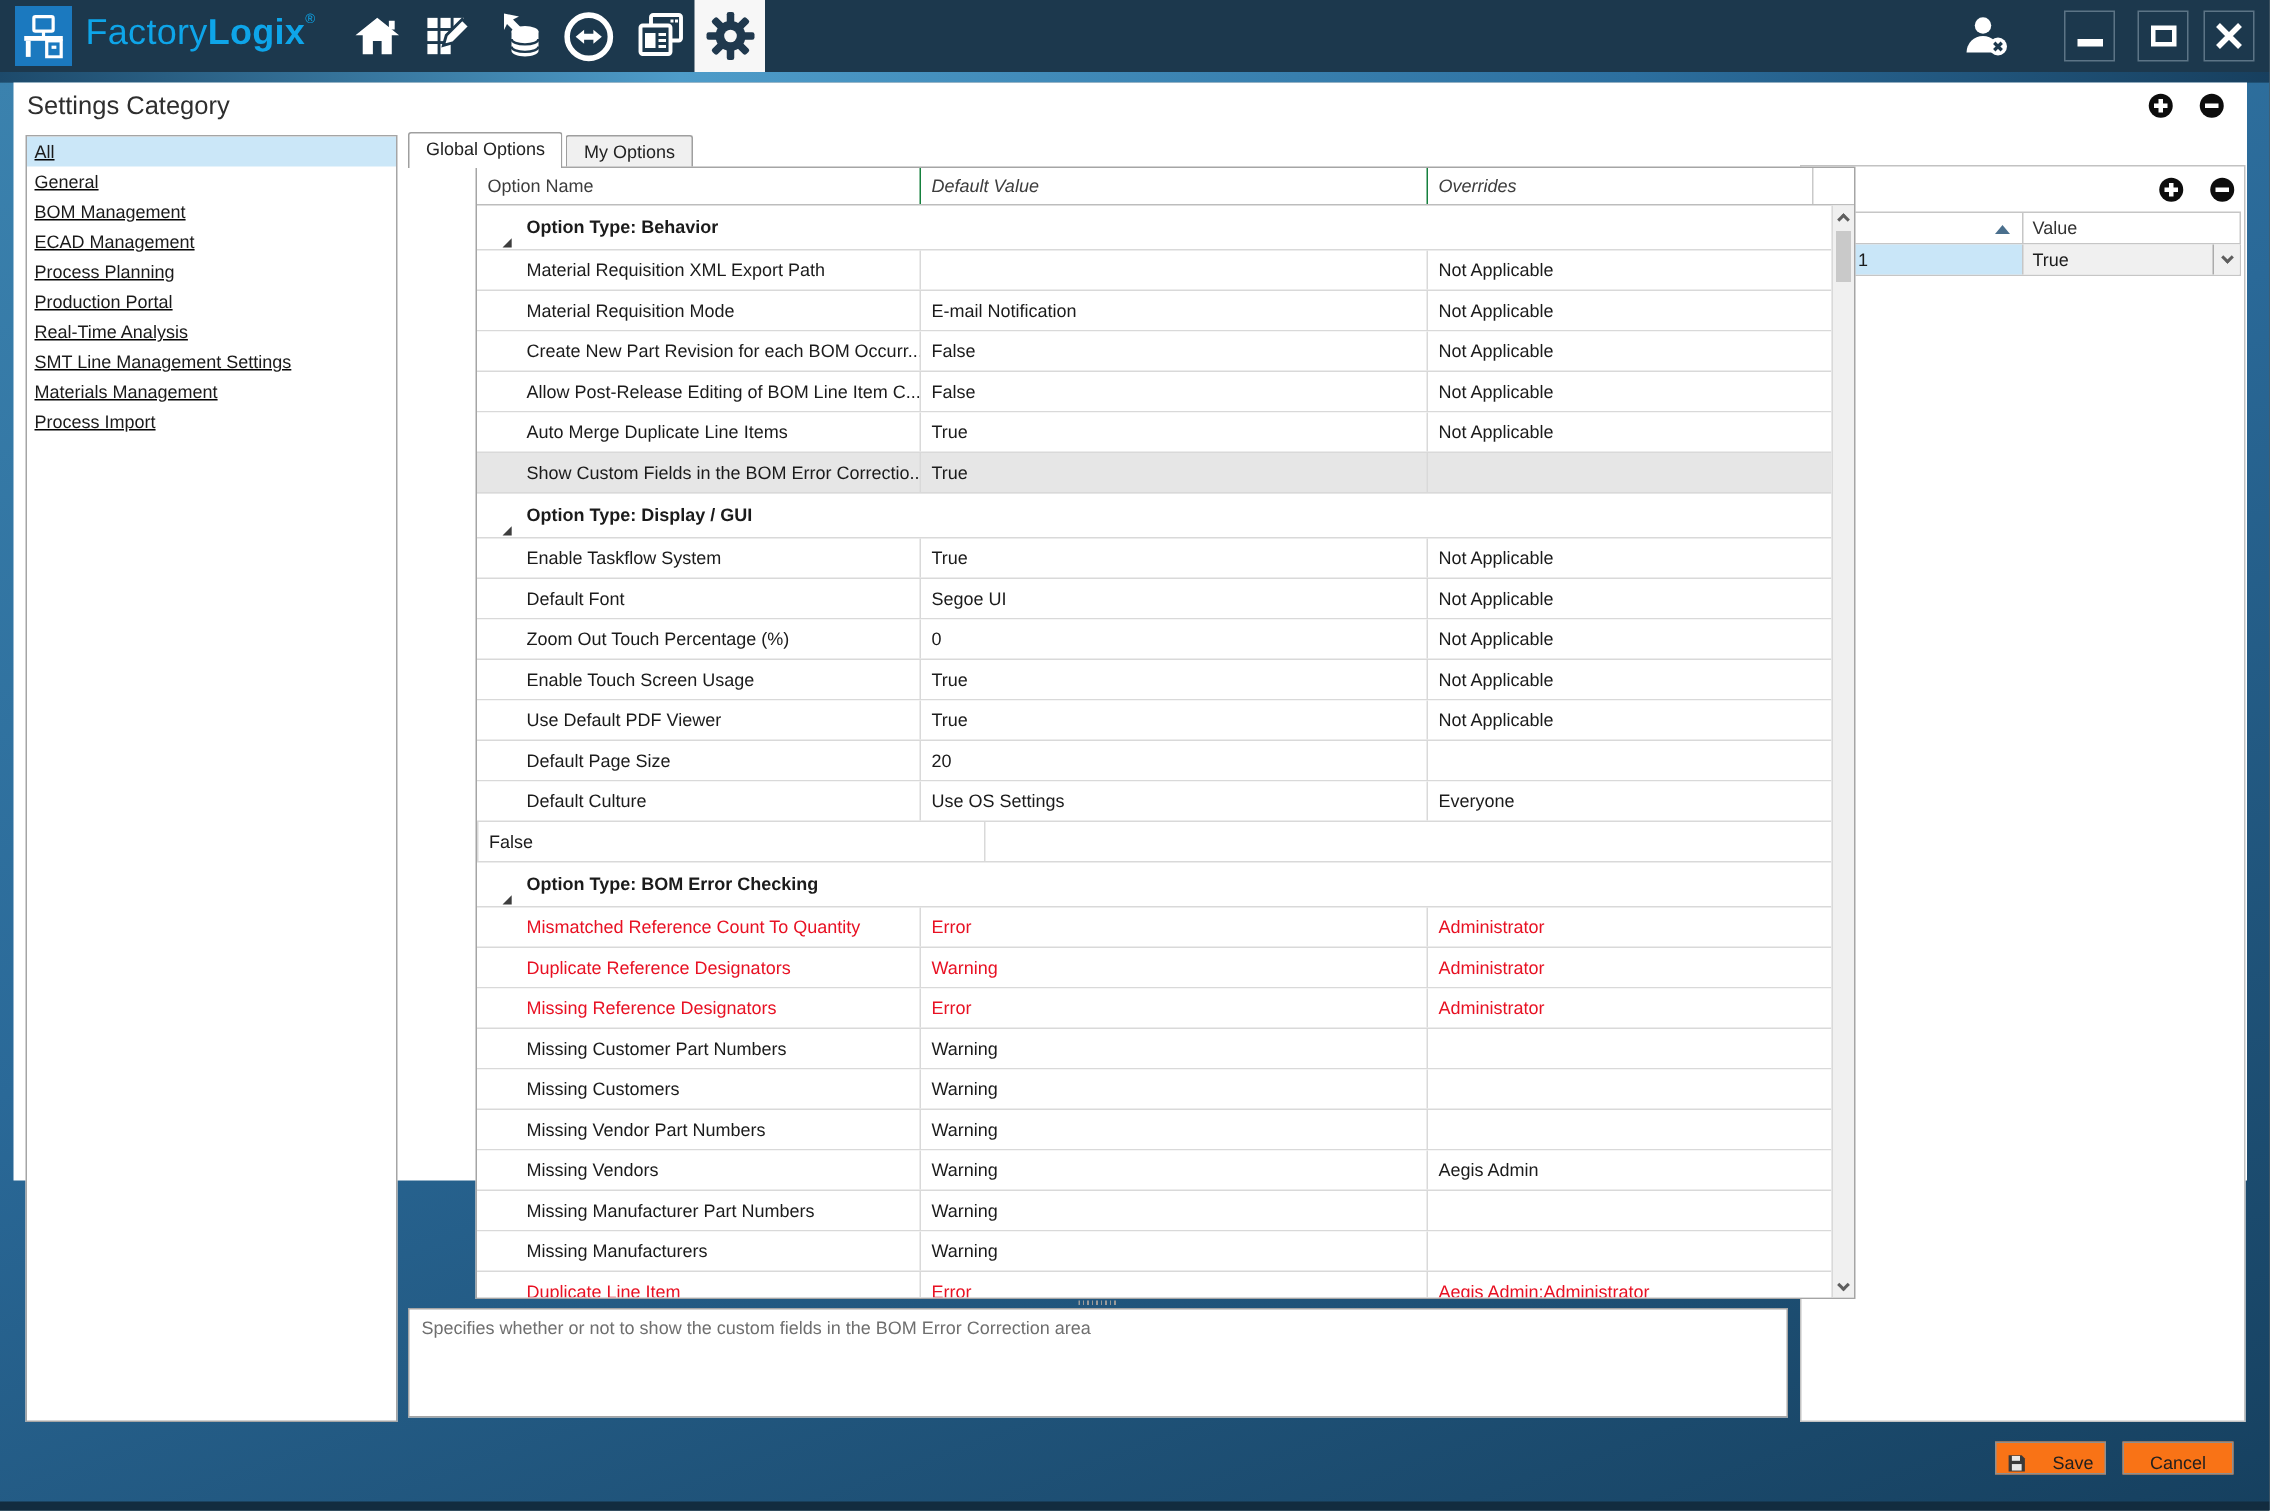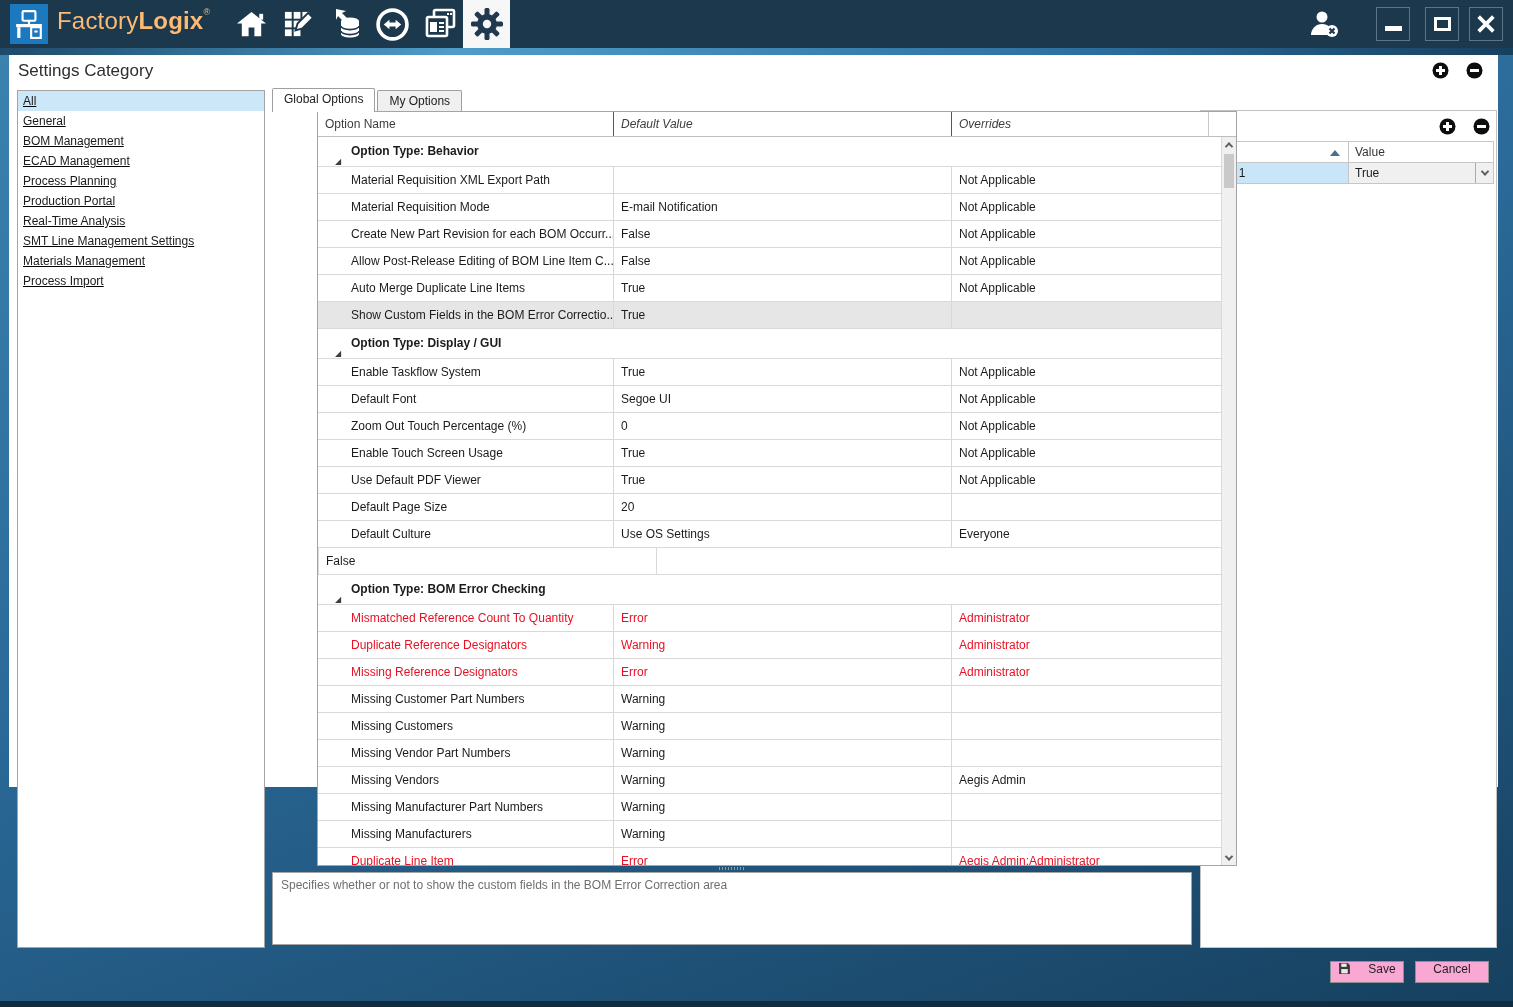--- a/index.html
+++ b/index.html
@@ -2,21 +2,21 @@
 <html><head>
 <meta charset="utf-8">
 <style>
   * { margin:0; padding:0; box-sizing:border-box; }
   body { background:#0c2233; font-family:"Liberation Sans", sans-serif; }
   .win { position:relative; width:1513px; height:1007px; background:#0f2737; overflow:hidden; }
 
   
   .titlebar { position:absolute; left:0; top:0; right:0; height:48px; background:#1c384d; }
   .logo-tile { position:absolute; left:10px; top:4px; width:38px; height:40px; background:#1b79bf; display:flex; align-items:center; justify-content:center; }
-  .brand { position:absolute; left:57px; top:7px; font-size:24px; color:#fdba74; font-weight:300; letter-spacing:.2px; white-space:nowrap; }
+  .brand { position:absolute; left:57px; top:7px; font-size:24px; color:#0ea5e9; font-weight:300; letter-spacing:.2px; white-space:nowrap; }
   .brand b { font-weight:700; }
   .brand sup { font-size:9px; vertical-align:14px; }
   .nav { position:absolute; left:228px; top:0; height:48px; display:flex; }
   .nav-item { width:47px; height:48px; display:flex; align-items:center; justify-content:center; cursor:pointer; }
   .nav-item.active { background:#f7f7f7; }
   .tb-right { position:absolute; right:0; top:0; height:48px; }
   .tb-user { position:absolute; right:172px; top:7px; width:34px; height:34px; display:flex; align-items:center; justify-content:center; }
   .wc { position:absolute; top:7px; width:34px; height:34px; border:1px solid #5c7486; display:flex; align-items:center; justify-content:center; }
   .wc.min { right:103px; } .wc.max { right:54px; } .wc.close { right:10px; }
   .min-glyph { width:17px; height:5px; background:#fff; margin-top:9px; }
@@ -89,22 +89,22 @@
   .rp-head .rv { flex:1; padding-left:6px; border-left:1px solid #c6c6c6; }
   .sort-asc { position:absolute; right:8px; top:8px; width:0; height:0;
               border-left:5px solid transparent; border-right:5px solid transparent; border-bottom:6px solid #4a6f8d; }
   .rp-row { display:flex; height:21px; line-height:20px; border:1px solid #c6c6c6; border-top:none; }
   .rp-row .ru { width:144px; padding-left:6px; background:#c9e6f8; color:#1b1b1b; }
   .rp-row .rv { flex:1; position:relative; background:#f0f0f0; border-left:1px solid #c6c6c6; padding-left:6px; color:#1b1b1b; cursor:pointer; }
   .combo-btn { position:absolute; right:0; top:0; bottom:0; width:18px; border-left:1px solid #ababab; background:#f0f0f0;
                display:flex; align-items:center; justify-content:center; }
 
   
-  .btn { position:absolute; top:906px; width:74px; height:22px; background:#f9a8d4; border:1px solid #8f8f8f;
-         display:flex; align-items:flex-start; justify-content:center; gap:17px; font-size:12px; color:#1f1f1f; cursor:pointer; }
+  .btn { position:absolute; top:906px; width:74px; height:22px; background:#f97316; border:1px solid #8f8f8f;
+         display:flex; align-items:flex-end; justify-content:center; gap:17px; font-size:12px; color:#1f1f1f; cursor:pointer; }
   .btn-save { left:1321px; } .btn-cancel { left:1406px; }
 </style>
 </head>
 <body>
 
 <div class="win">
 
   <div class="titlebar">
     <div class="logo-tile">
       <svg width="30" height="30" viewBox="0 0 28 28">

